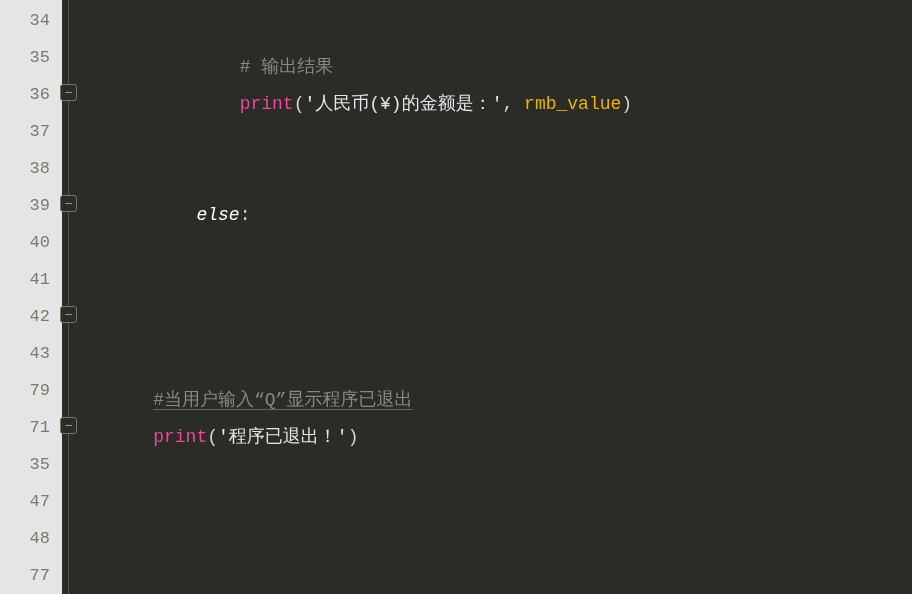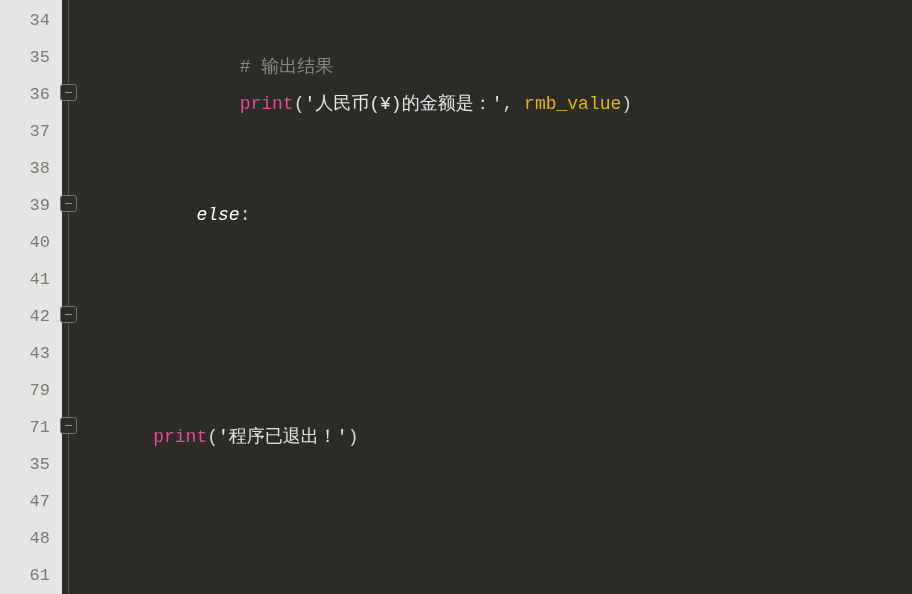--- a/index.html
+++ b/index.html
@@ -99,21 +99,21 @@
     <div class="ln">39</div>
     <div class="ln">40</div>
     <div class="ln">41</div>
     <div class="ln">42</div>
     <div class="ln">43</div>
     <div class="ln">79</div>
     <div class="ln">71</div>
     <div class="ln">35</div>
     <div class="ln">47</div>
     <div class="ln">48</div>
-    <div class="ln">61</div>
+    <div class="ln">77</div>
   </div>
 
   <div class="fold-col">
     <div class="fold-line"></div>
     <div class="fold-mark" style="top:84px;"></div>
     <div class="fold-mark" style="top:195px;"></div>
     <div class="fold-mark" style="top:306px;"></div>
     <div class="fold-mark" style="top:417px;"></div>
   </div>
 
@@ -135,20 +135,20 @@
 
 
 
     <div class="code-line"></div>
 
     <div class="code-line"><span>        </span></div>
 
 
     <div class="code-line"></div>
 
-    <div class="code-line"><span>    </span></div>
+    <div class="code-line"><span>    </span><span class="tok-comment underline">#当用户输入“Q”显示程序已退出</span></div>
 
     <div class="code-line"><span>    </span><span class="tok-func">print</span><span class="tok-punc">(</span><span class="tok-str">'程序已退出！'</span><span class="tok-punc">)</span></div>
 
     <div class="code-line"></div>
 
   </div>
 </div>
 
 </body></html>

